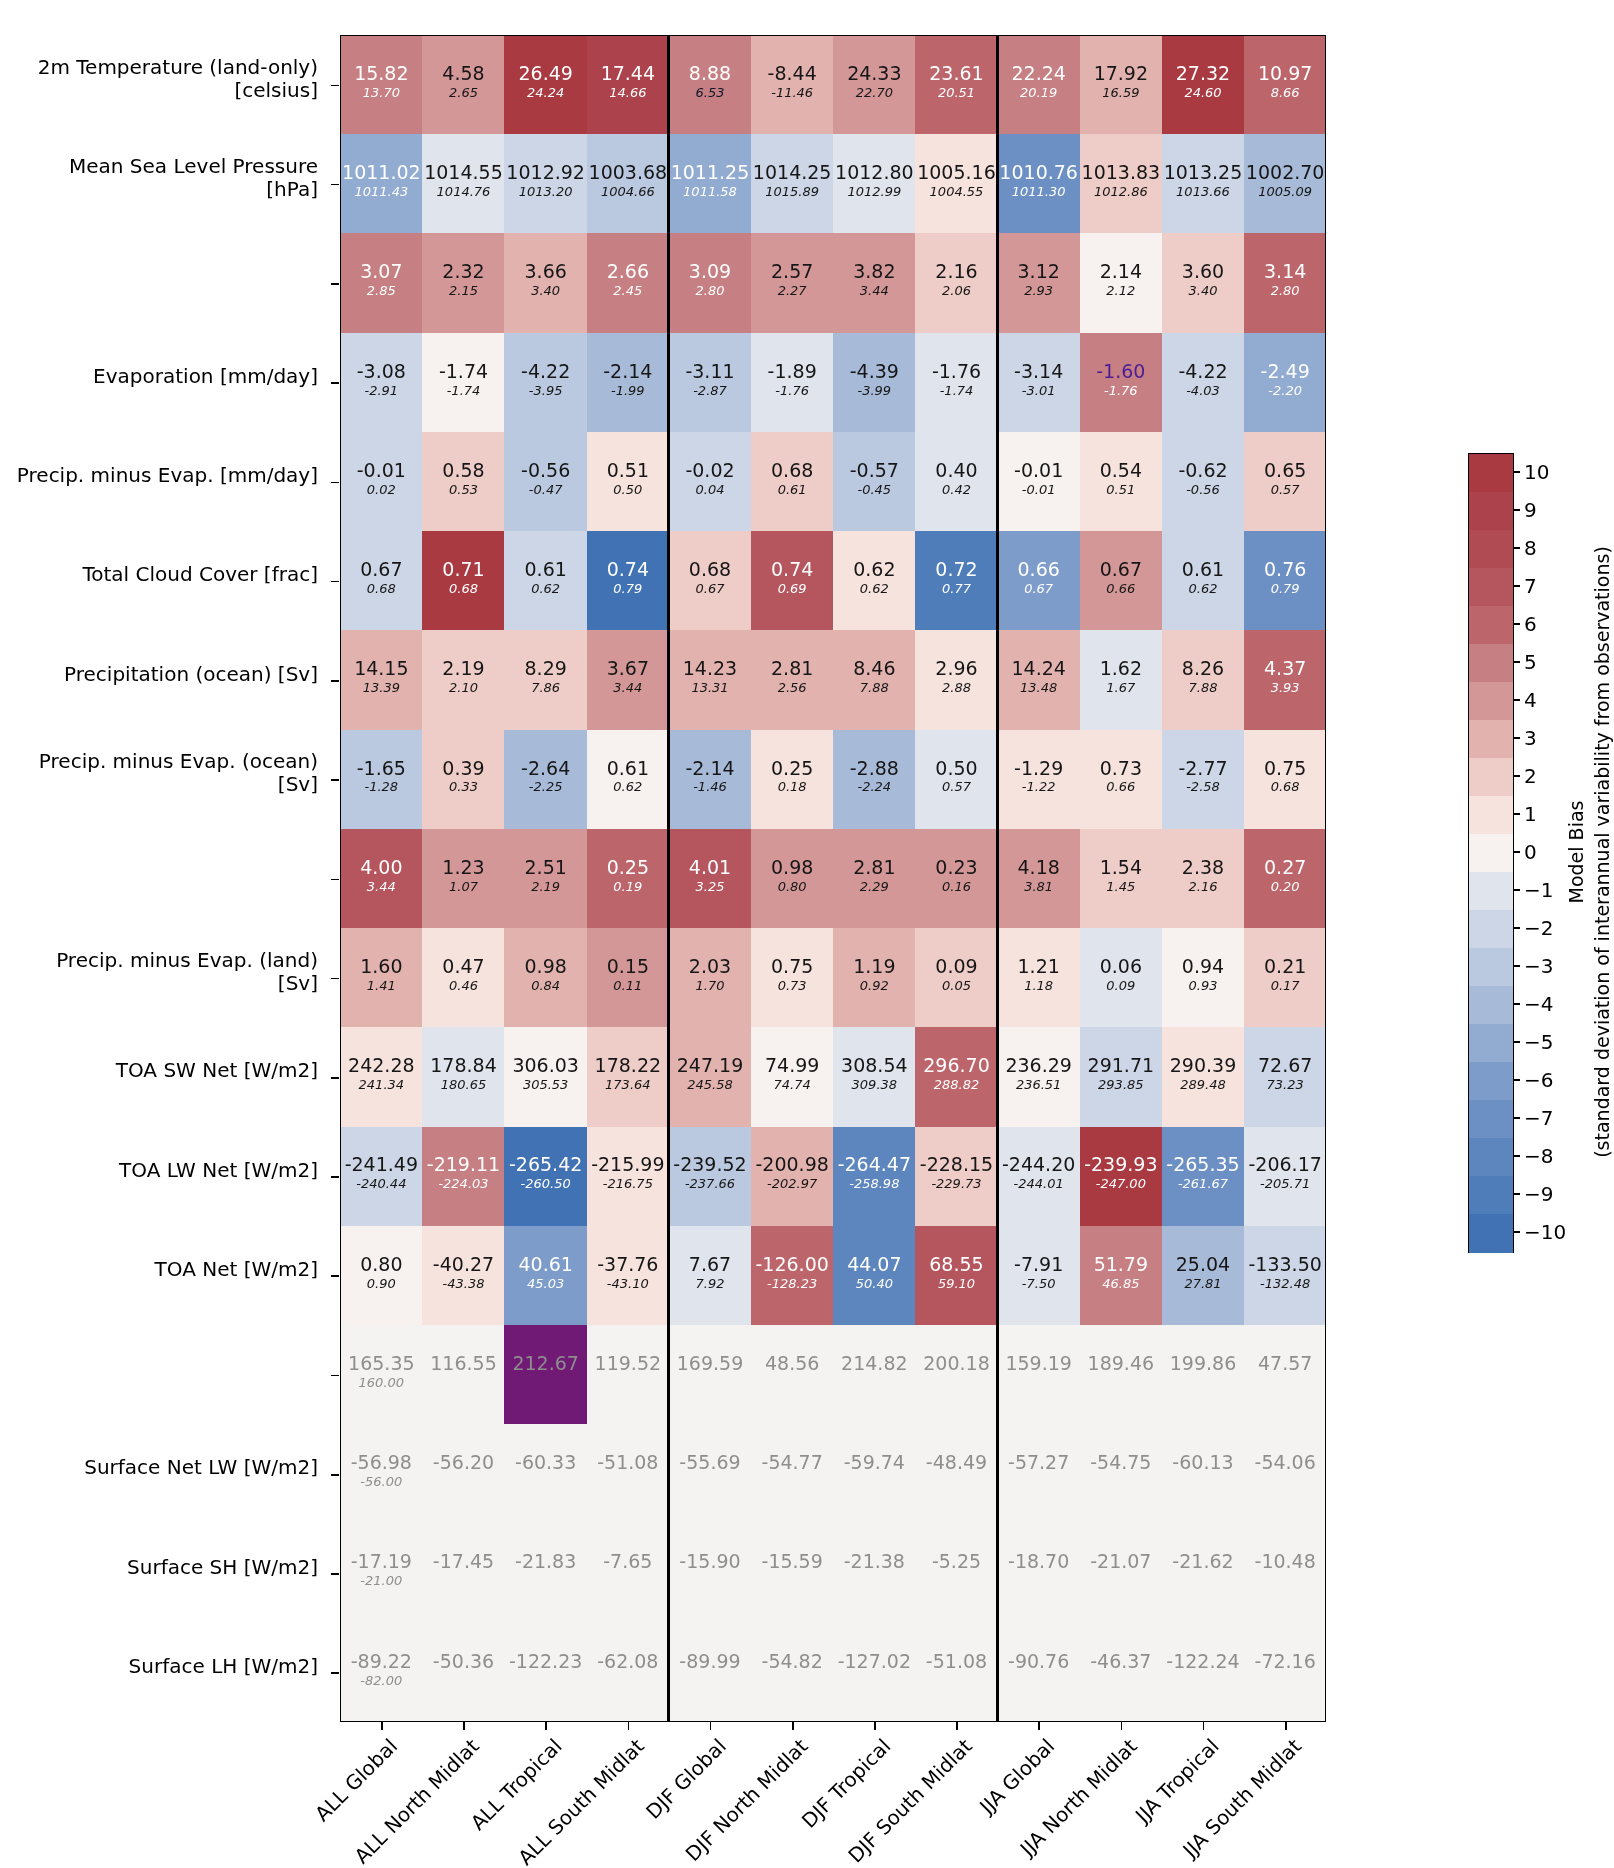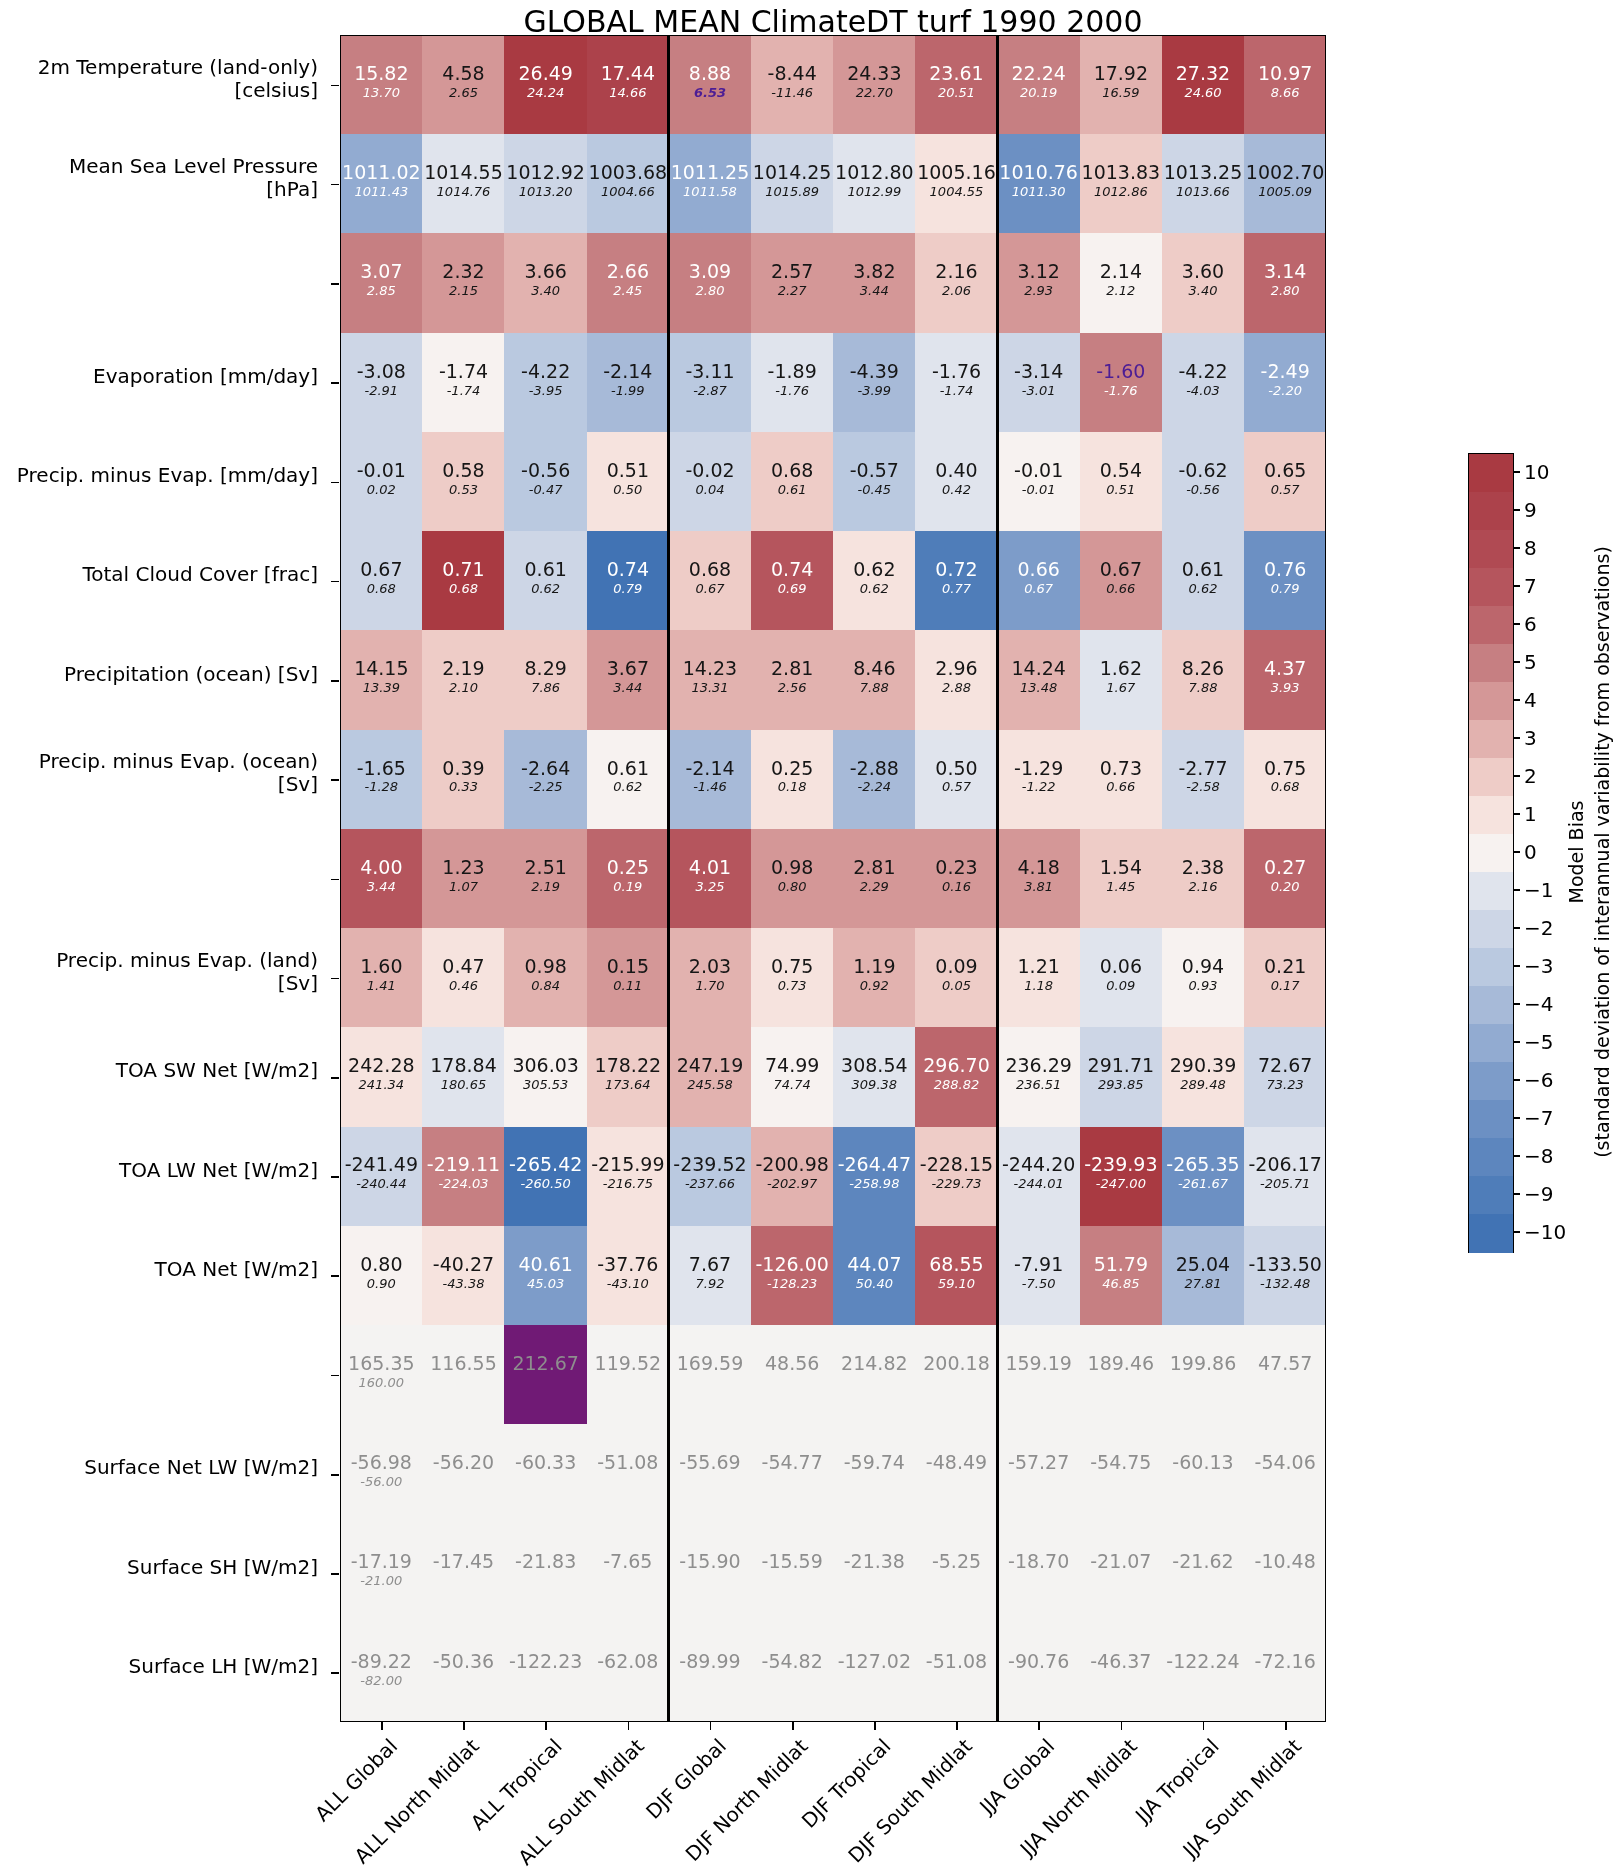--- a/index.html
+++ b/index.html
@@ -29,21 +29,20 @@
   .cbtick{position:absolute;left:1513px;width:7px;height:1.6px;background:#000;}
   .cbticklabel{position:absolute;left:1524px;transform:translateY(-50%);font-size:20px;color:#000;
                white-space:nowrap;}
   .cblabel{position:absolute;transform:translate(-50%,-50%) rotate(-90deg);white-space:nowrap;
            font-size:19px;color:#000;}
 </style>
 </head>
 <body>
 
 <div id="canvas">
-  <div id="chart-title">GLOBAL MEAN ClimateDT turf 1990 2000</div>
   <div id="row-labels">
       <div class="rlabel" style="top: 0px; height: 99.2353px;">
         <div>2m Temperature (land-only)</div>
         <div>[celsius]</div>
       </div>
       <div class="rlabel" style="top: 99.2353px; height: 99.2353px;">
         <div>Mean Sea Level Pressure</div>
         <div>[hPa]</div>
       </div>
       <div class="rlabel" style="top: 297.706px; height: 99.2353px;">
@@ -97,21 +96,21 @@
       <div class="cell" style="left: 164.333px; top: 0px; width: 82.6667px; height: 99.7353px; background: rgb(169, 58, 66);">
         <div class="cv" style="color: rgb(255, 255, 255);">26.49</div>
         <div class="co" style="color: rgb(255, 255, 255);">24.24</div>
       </div>
       <div class="cell" style="left: 246.5px; top: 0px; width: 82.6667px; height: 99.7353px; background: rgb(172, 66, 75);">
         <div class="cv" style="color: rgb(255, 255, 255);">17.44</div>
         <div class="co" style="color: rgb(255, 255, 255);">14.66</div>
       </div>
       <div class="cell" style="left: 328.667px; top: 0px; width: 82.6667px; height: 99.7353px; background: rgb(198, 127, 130);">
         <div class="cv" style="color: rgb(255, 255, 255);">8.88</div>
-        <div class="co" style="color: #4c1d95; font-weight: bold;">6.53</div>
+        <div class="co" style="color: #0f172a;">6.53</div>
       </div>
       <div class="cell" style="left: 410.833px; top: 0px; width: 82.6667px; height: 99.7353px; background: rgb(226, 178, 175);">
         <div class="cv" style="color: rgb(22, 22, 22);">-8.44</div>
         <div class="co" style="color: rgb(22, 22, 22);">-11.46</div>
       </div>
       <div class="cell" style="left: 493px; top: 0px; width: 82.6667px; height: 99.7353px; background: rgb(212, 151, 151);">
         <div class="cv" style="color: rgb(22, 22, 22);">24.33</div>
         <div class="co" style="color: rgb(22, 22, 22);">22.70</div>
       </div>
       <div class="cell" style="left: 575.167px; top: 0px; width: 82.6667px; height: 99.7353px; background: rgb(188, 102, 108);">

